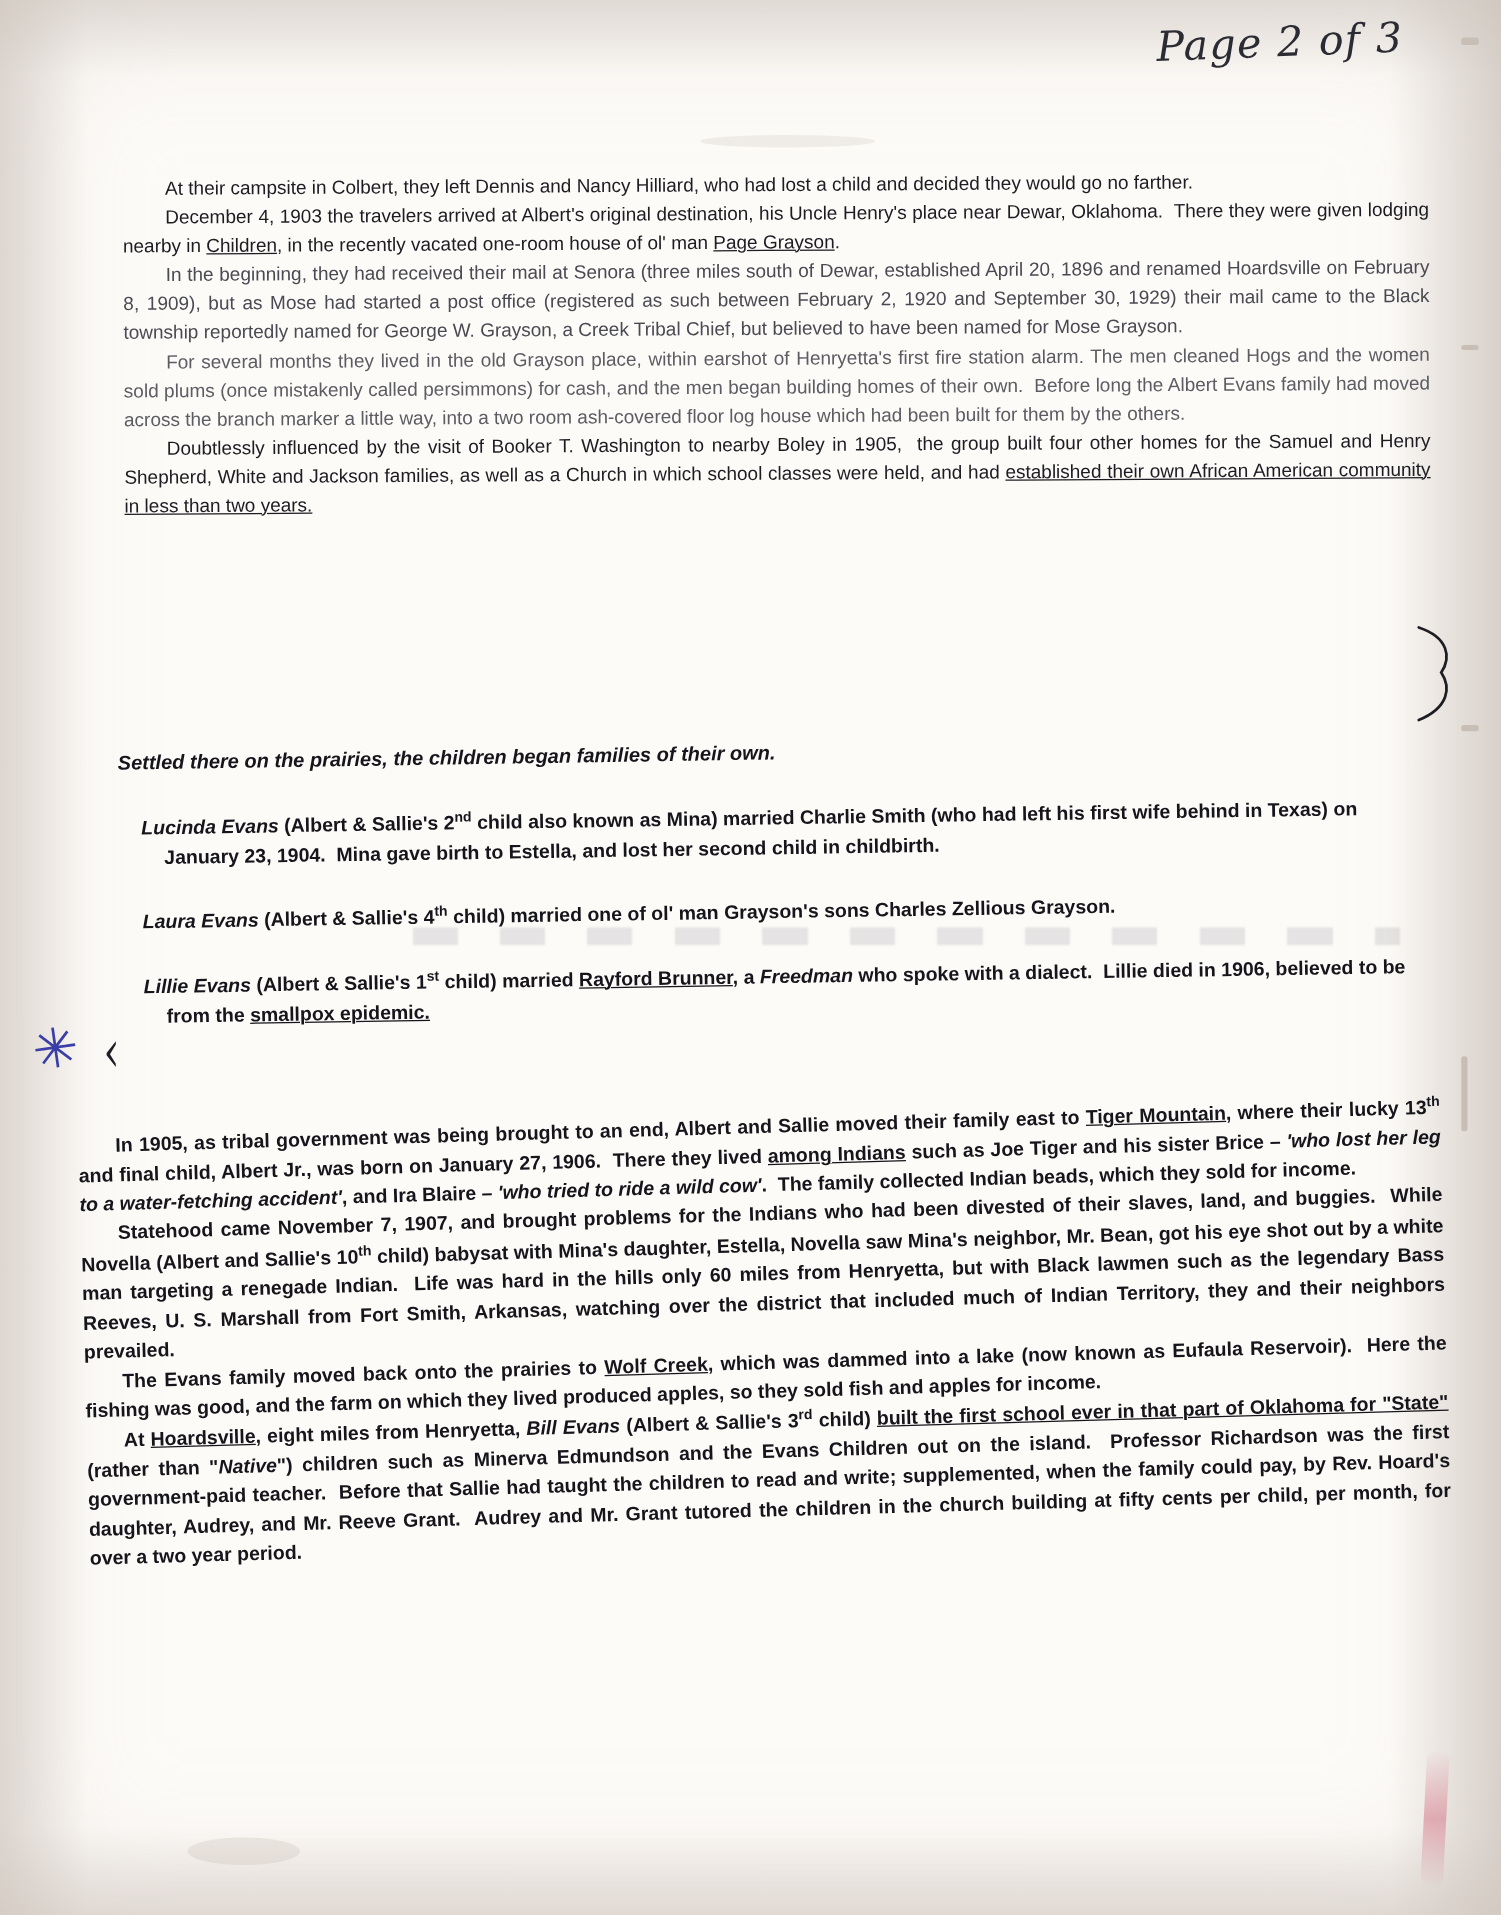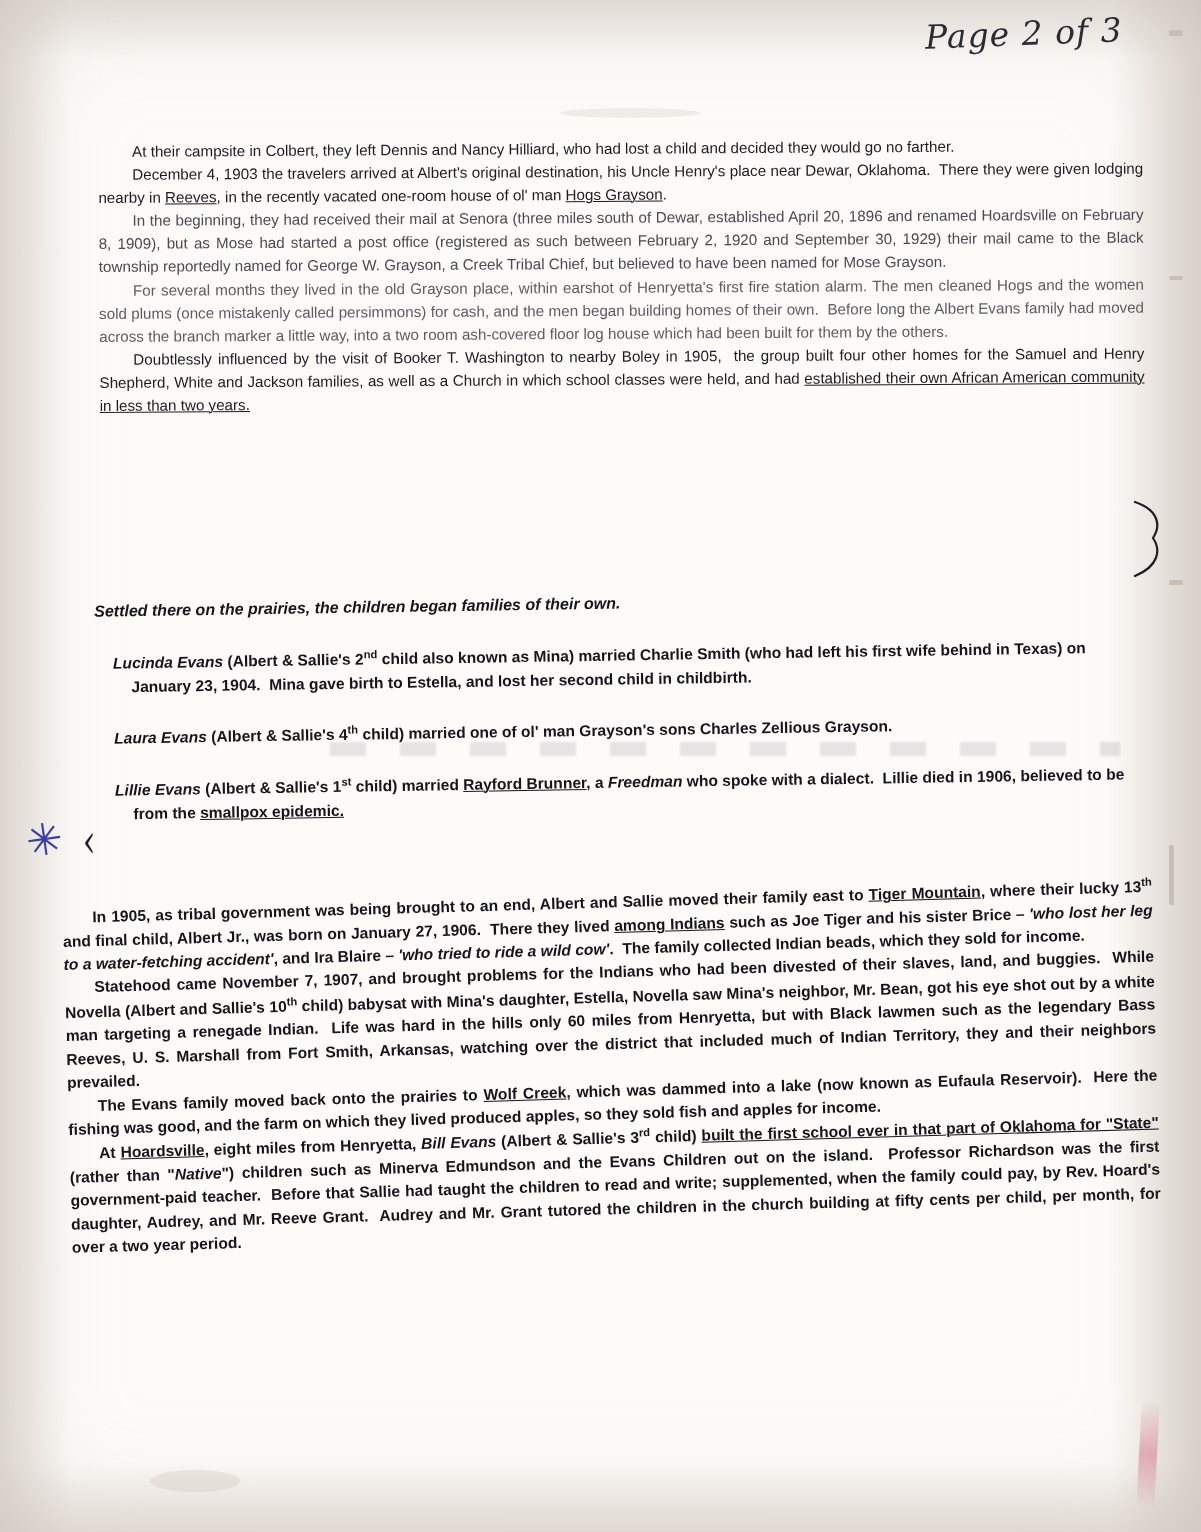--- a/index.html
+++ b/index.html
@@ -226,21 +226,21 @@
     <span>Page 2 of 3</span>
   </div>
 
   <div class="doc-body">
 
     <p class="para">
       At their campsite in Colbert, they left Dennis and Nancy Hilliard, who had lost a child and decided they would go no farther.
     </p>
 
     <p class="para">
-      December 4, 1903 the travelers arrived at Albert's original destination, his Uncle Henry's place near Dewar, Oklahoma.&nbsp; There they were given lodging nearby in <span class="u">Reeves</span>, in the recently vacated one-room house of ol' man <span class="u">Hogs Grayson</span>.
+      December 4, 1903 the travelers arrived at Albert's original destination, his Uncle Henry's place near Dewar, Oklahoma.&nbsp; There they were given lodging nearby in <span class="u">Children</span>, in the recently vacated one-room house of ol' man <span class="u">Page Grayson</span>.
     </p>
 
     <p class="para faded">
       In the beginning, they had received their mail at Senora (three miles south of Dewar, established April 20, 1896 and renamed Hoardsville on February 8, 1909), but as Mose had started a post office (registered as such between February 2, 1920 and September 30, 1929) their mail came to the Black township reportedly named for George W. Grayson, a Creek Tribal Chief, but believed to have been named for Mose Grayson.
     </p>
 
     <p class="para faded2">
       For several months they lived in the old Grayson place, within earshot of Henryetta's first fire station alarm. The men cleaned Hogs and the women sold plums (once mistakenly called persimmons) for cash, and the men began building homes of their own.&nbsp; Before long the Albert Evans family had moved across the branch marker a little way, into a two room ash-covered floor log house which had been built for them by the others.
     </p>
 

